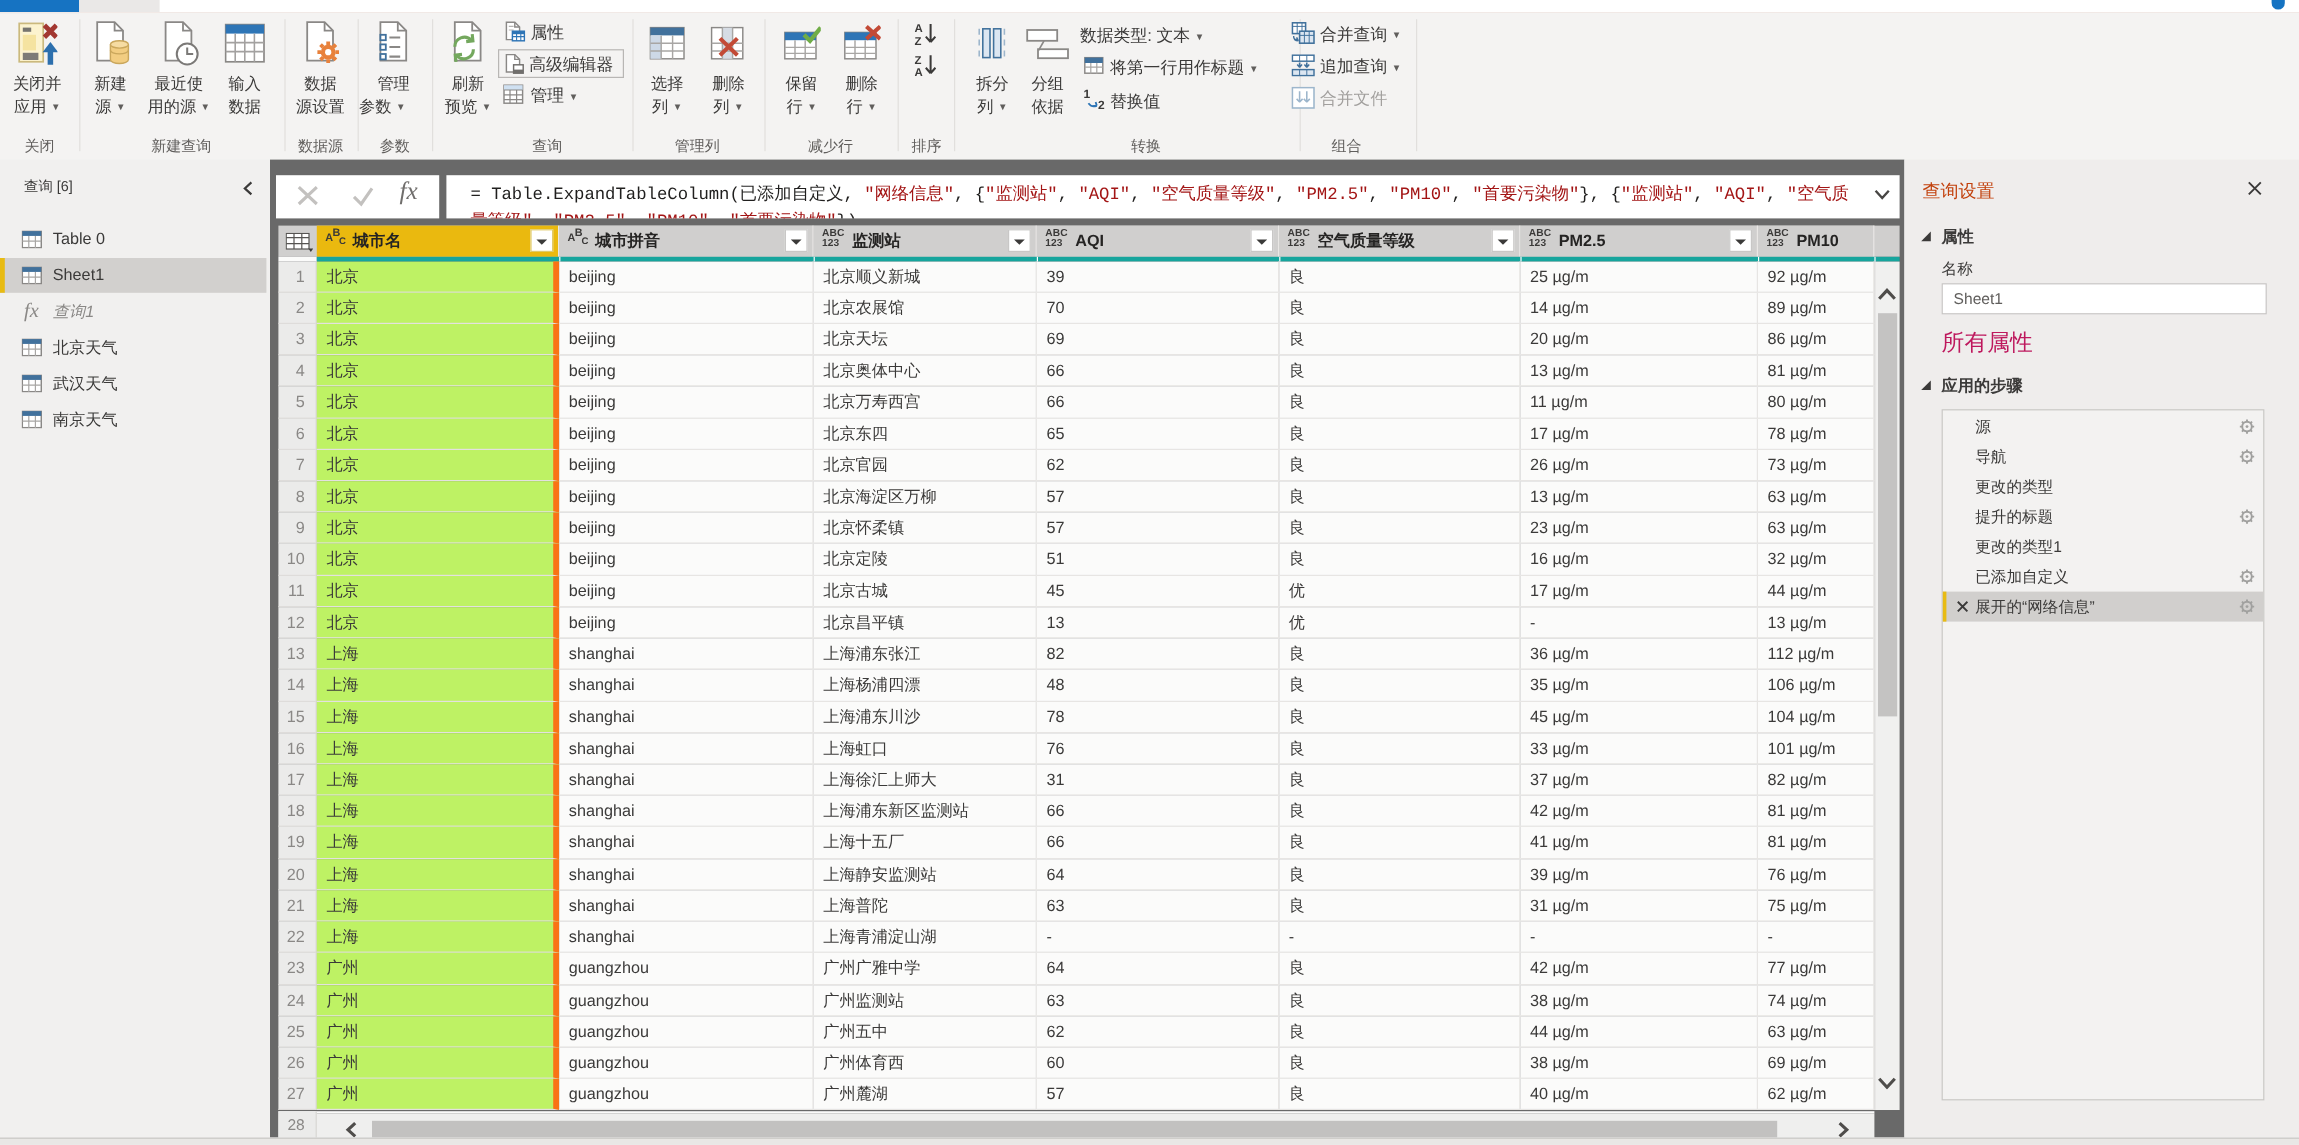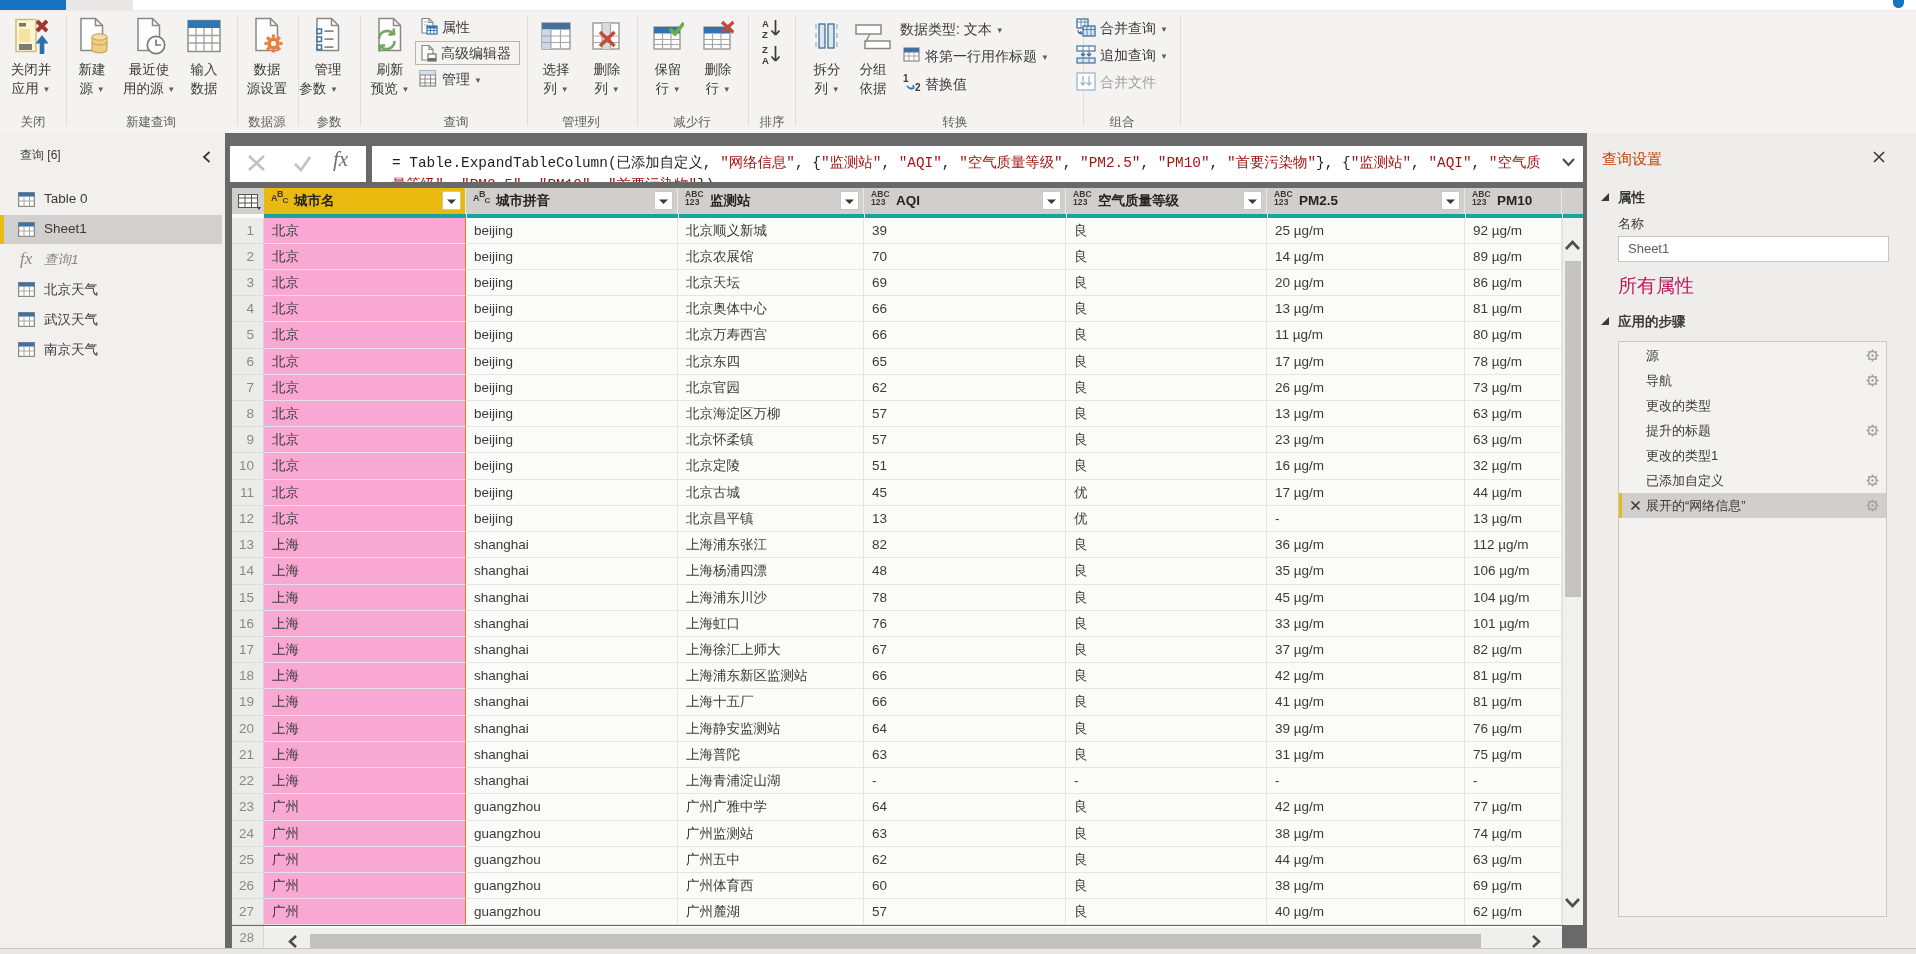--- a/index.html
+++ b/index.html
@@ -8,21 +8,21 @@
 .lbl{position:absolute;font-size:12.5px;color:#605e5c;text-align:center;white-space:nowrap}
 .bb{position:absolute;text-align:center;font-size:13.5px;color:#3b3a39;white-space:nowrap}
 .sep{position:absolute;top:16px;height:110px;width:1px;background:#e1dfdd}
 .sm{position:absolute;font-size:14px;color:#3b3a39;white-space:nowrap}
 .dd{font-size:8px;color:#605e5c;position:relative;top:-1px}
 .hdr{position:absolute;height:26px;background:#d0cfce;border-right:1px solid #e9e7e5;
  font-size:13.5px;font-weight:700;color:#252423;line-height:26px;white-space:nowrap;overflow:hidden}
 .cellcol{position:absolute;top:0px}
 .c{height:26.23px;font-size:13.5px;color:#3b3a39;line-height:26.2px;padding-left:8px;
  border-bottom:1px solid #e7e5e3;border-right:1px solid #e7e5e3;white-space:nowrap;overflow:hidden;background:#fbfbfa}
-.cg{background:#f9a8d4;border-bottom:1px solid #e3e1df;border-right:1px solid #f97316}
+.cg{background:#bef264;border-bottom:1px solid #e3e1df;border-right:5px solid #f97316}
 .rn{background:#ebebea;color:#8a8886;text-align:right;padding-right:9px;padding-left:0;
  border-bottom:1px solid #dedcda;border-right:1px solid #d8d6d4}
 </style></head>
 <body>
 
 <div class="a" style="left:0;top:0;width:1916px;height:11px;background:#fff"></div>
 <div class="a" style="left:0;top:0;width:66px;height:11px;background:#1673c2"></div>
 <div class="a" style="left:66px;top:0;width:67px;height:11px;background:#eae8e7"></div>
 <div class="a" style="left:0;top:10px;width:1916px;height:1px;background:#f1e9e6"></div>
 <div class="a" style="left:1893px;top:0;width:11px;height:8px;border-radius:0 0 6px 6px;background:#1673c2"></div>
@@ -458,21 +458,21 @@
     <div class="c">62</div>
     <div class="c">57</div>
     <div class="c">57</div>
     <div class="c">51</div>
     <div class="c">45</div>
     <div class="c">13</div>
     <div class="c">82</div>
     <div class="c">48</div>
     <div class="c">78</div>
     <div class="c">76</div>
-    <div class="c">67</div>
+    <div class="c">31</div>
     <div class="c">66</div>
     <div class="c">66</div>
     <div class="c">64</div>
     <div class="c">63</div>
     <div class="c">-</div>
     <div class="c">64</div>
     <div class="c">63</div>
     <div class="c">62</div>
     <div class="c">60</div>
     <div class="c">57</div>

